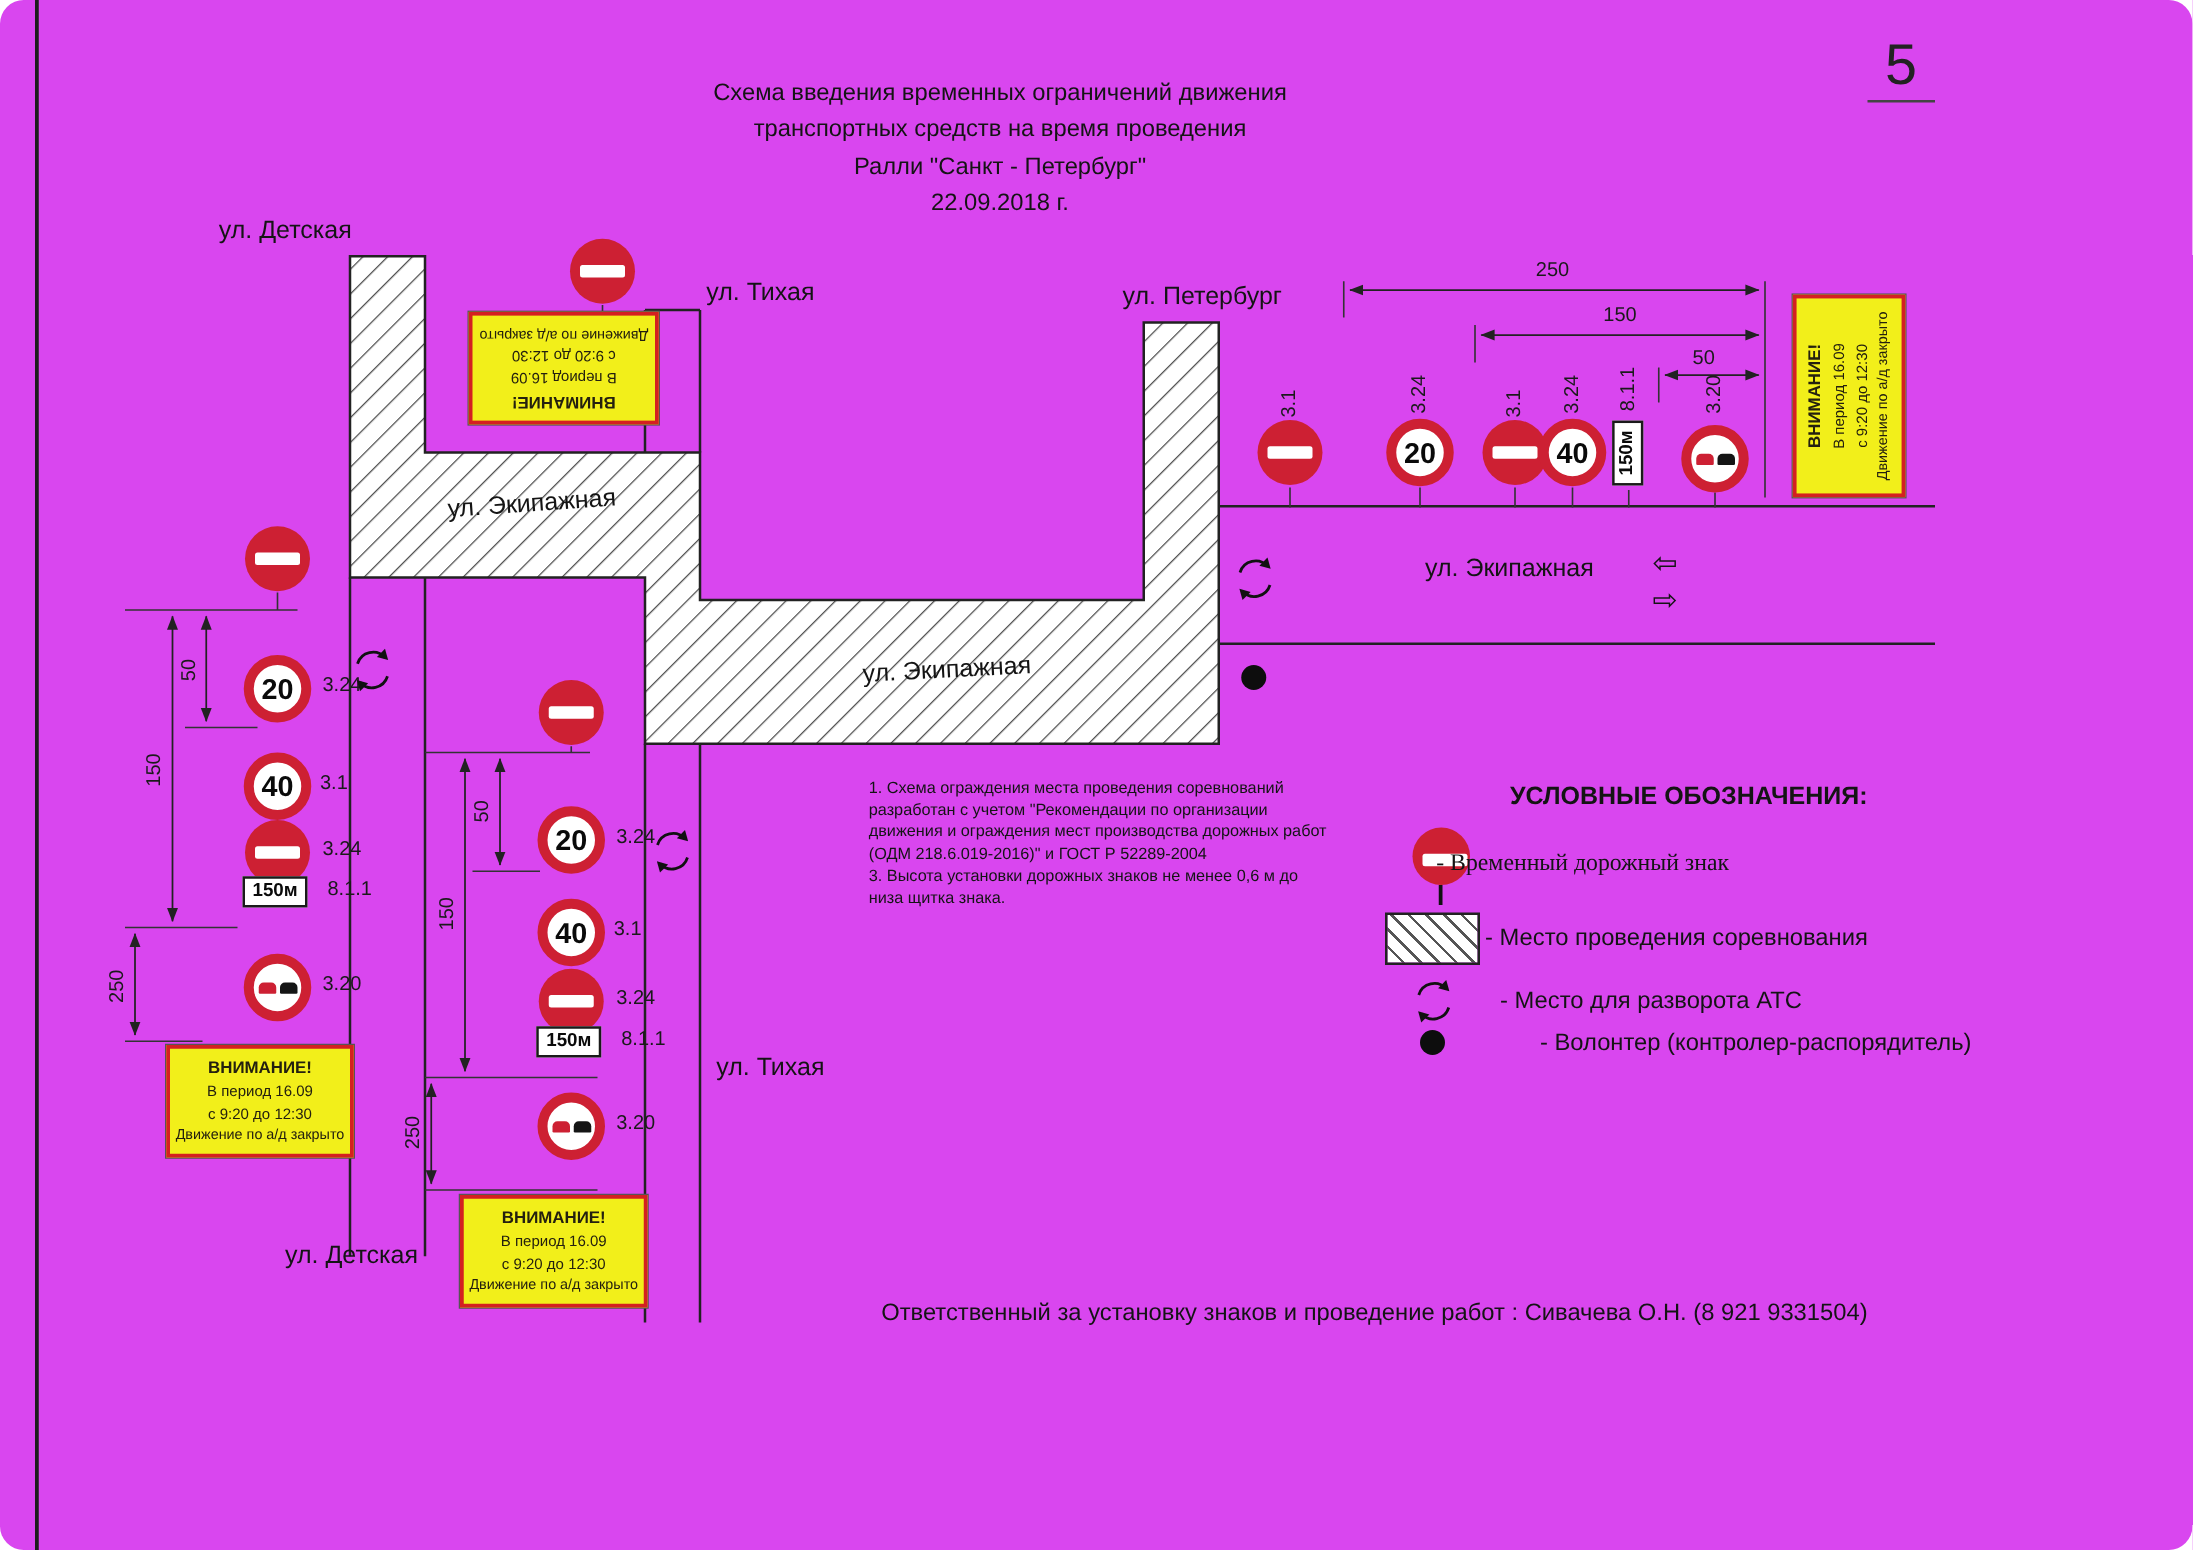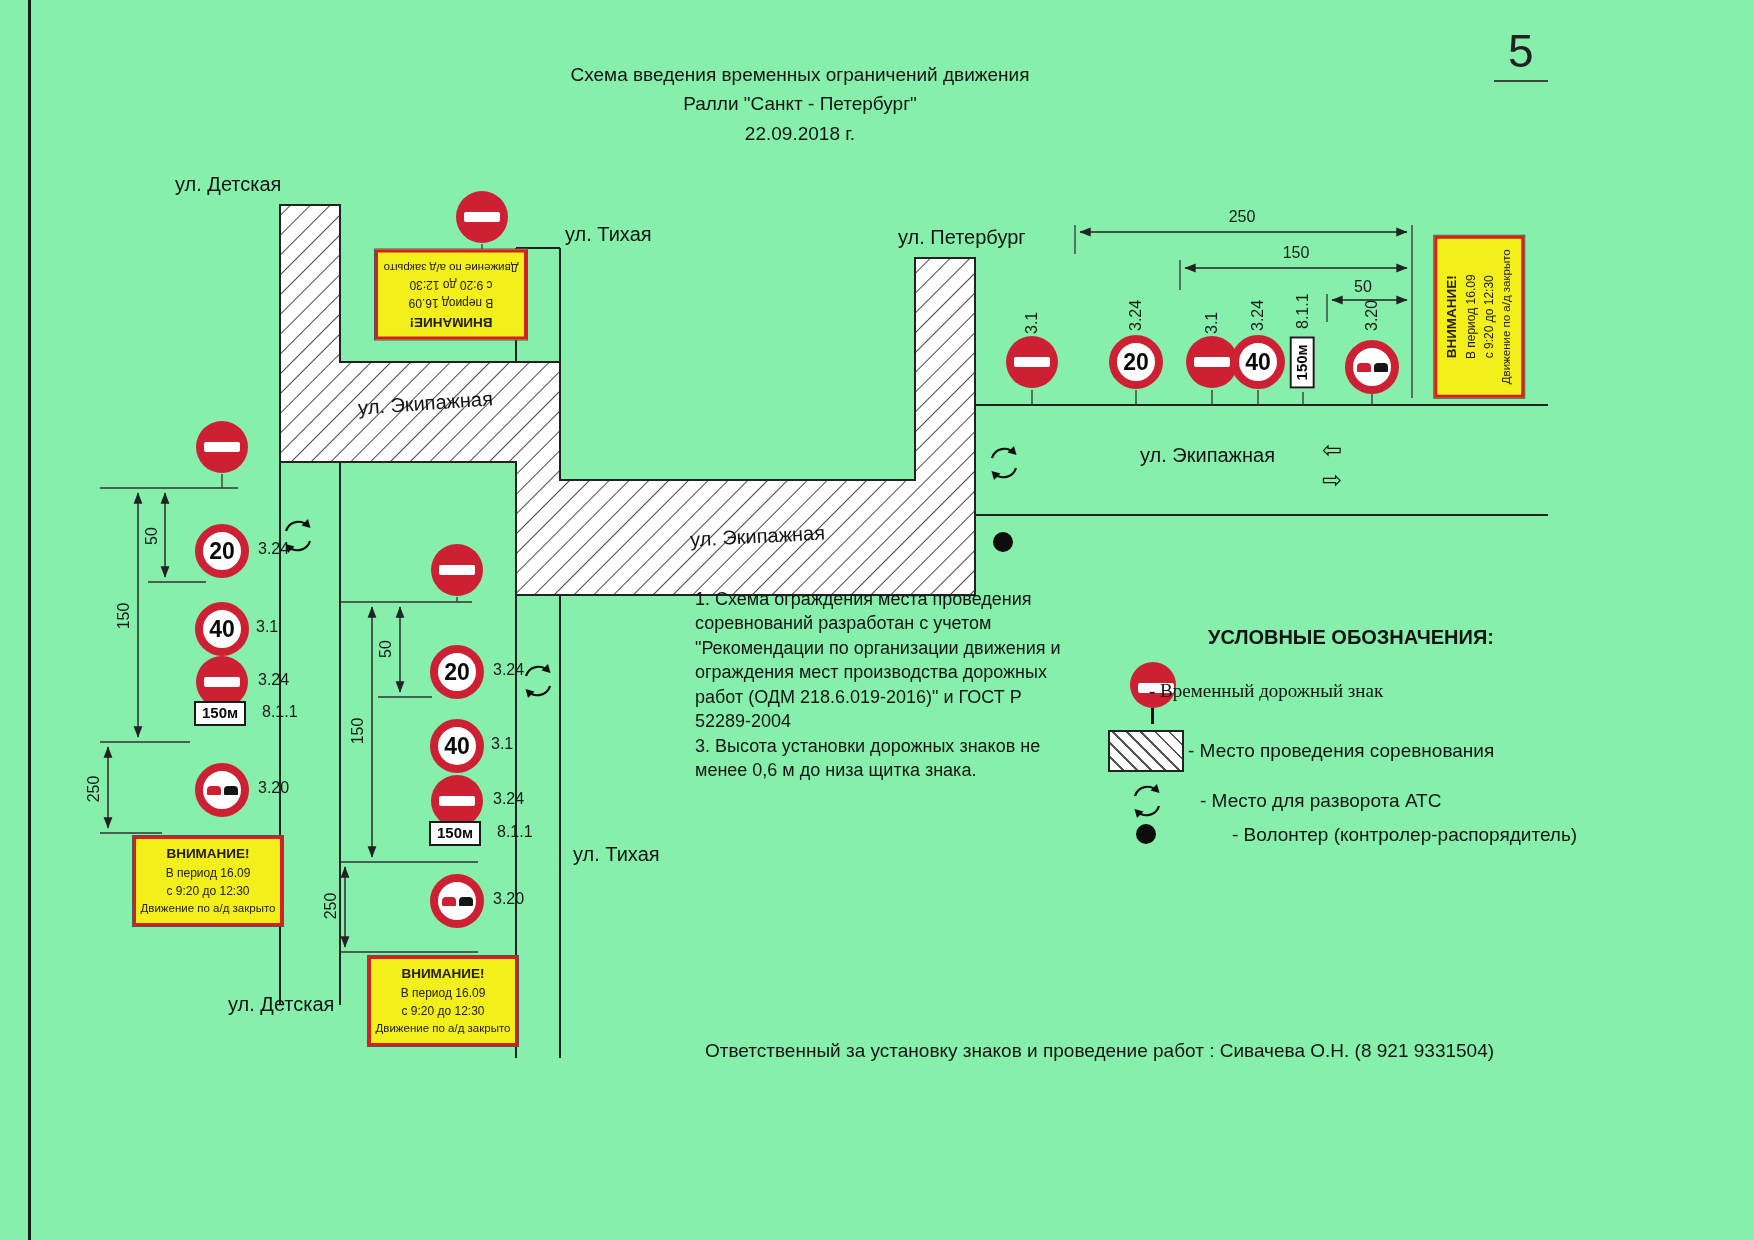--- a/index.html
+++ b/index.html
@@ -1,17 +1,17 @@
 <!DOCTYPE html>
 <html><head>
 <meta charset="utf-8">
 <style>
   html,body{margin:0;padding:0;background:#fff;}
   body{font-family:"Liberation Sans", sans-serif;}
-  #canvas{position:relative;width:1754px;height:1240px;background:#86efac;overflow:hidden;color:#141414;}
+  #canvas{position:relative;width:1754px;height:1240px;background:#d946ef;overflow:hidden;color:#141414;border-radius:19px;}
   .street{position:absolute;font-size:20px;color:#141414;white-space:nowrap;}
   .title{position:absolute;left:470px;top:60px;width:660px;text-align:center;font-size:19px;line-height:1.55;color:#141414;}
   .pagenum{position:absolute;left:1494px;top:24px;font-size:46px;color:#222;border-bottom:2px solid #444;padding:0 14px 2px 14px;}
   
   .ne{position:absolute;width:52px;height:52px;border-radius:50%;background:#cd2033;}
   .ne::after{content:"";position:absolute;left:8px;top:21px;width:36px;height:10px;background:#fff;border-radius:2px;}
   .sp{position:absolute;width:54px;height:54px;border-radius:50%;background:#fff;border:8px solid #cd2033;box-sizing:border-box;display:flex;align-items:center;justify-content:center;font-weight:700;font-size:23px;color:#0a0a0a;}
   .plate{position:absolute;background:#fff;border:2px solid #1a1a1a;font-size:15px;font-weight:700;color:#0a0a0a;padding:1px 6px;line-height:1.25;}
   .cars{position:absolute;width:54px;height:54px;border-radius:50%;background:#fff;border:8px solid #cd2033;box-sizing:border-box;display:flex;align-items:center;justify-content:center;gap:3px;}
   .car{width:14px;height:9px;border-radius:4px 4px 1px 1px;}
@@ -21,21 +21,21 @@
   .dim{position:absolute;font-size:16px;color:#1a1a1a;white-space:nowrap;text-align:center;}
   .v90{transform:rotate(-90deg);transform-origin:center;}
   .r180{transform:rotate(180deg);}
   .warning{position:absolute;background:#f2ef1a;border:3px solid #d42020;box-shadow:0 0 0 1px #555;text-align:center;color:#24200f;padding:5px 3px;font-size:12px;line-height:1.5;}
   .warning .w1{font-weight:700;font-size:13.5px;}
   .warning .w4{font-size:11.5px;}
   .turn{position:absolute;}
   .dot{position:absolute;width:20px;height:20px;border-radius:50%;background:#0d0d0d;}
   .post{position:absolute;width:3px;background:#111;}
   .hatchbox{position:absolute;border:2px solid #222;background:repeating-linear-gradient(45deg,#fff 0,#fff 8px,#555 8px,#555 10px);}
-  .notes{position:absolute;left:695px;top:587px;width:370px;font-size:18px;line-height:1.36;color:#141414;}
+  .notes{position:absolute;left:695px;top:621px;width:370px;font-size:13px;line-height:1.36;color:#141414;}
   .notes p{margin:0;}
   .legend-title{position:absolute;left:1188px;top:626px;font-size:20px;font-weight:700;color:#141414;white-space:nowrap;margin-left:20px;}
   .legend-label{position:absolute;font-size:19px;color:#141414;white-space:nowrap;}
   .footer{position:absolute;left:705px;top:1040px;font-size:19px;color:#141414;white-space:nowrap;}
   .arrow-glyph{position:absolute;font-size:24px;color:#141414;}
   .scan-edge{position:absolute;left:28px;top:0;width:3px;height:1240px;background:#1c1c1c;}
 </style>
 </head>
 <body>
 
@@ -102,20 +102,21 @@
       <path d="M1080,232 H1407" marker-start="url(#arr)" marker-end="url(#arr)"></path>
       <path d="M1185,268 H1407" marker-start="url(#arr)" marker-end="url(#arr)"></path>
       <path d="M1332,300 H1407" marker-start="url(#arr)" marker-end="url(#arr)"></path>
     </g>
   </svg>
 
   <div class="scan-edge"></div>
 
   <div class="title">
     <div>Схема введения временных ограничений движения</div>
+    <div>транспортных средств на время проведения</div>
     <div>Ралли "Санкт - Петербург"</div>
     <div>22.09.2018 г.</div>
   </div>
   <div class="pagenum">5</div>
 
   <div class="street" style="left:175px;top:173px;">ул. Детская</div>
   <div class="street" style="left:228px;top:993px;">ул. Детская</div>
   <div class="street" style="left:565px;top:223px;">ул. Тихая</div>
   <div class="street" style="left:573px;top:843px;">ул. Тихая</div>
   <div class="street" style="left:898px;top:226px;">ул. Петербург</div>

